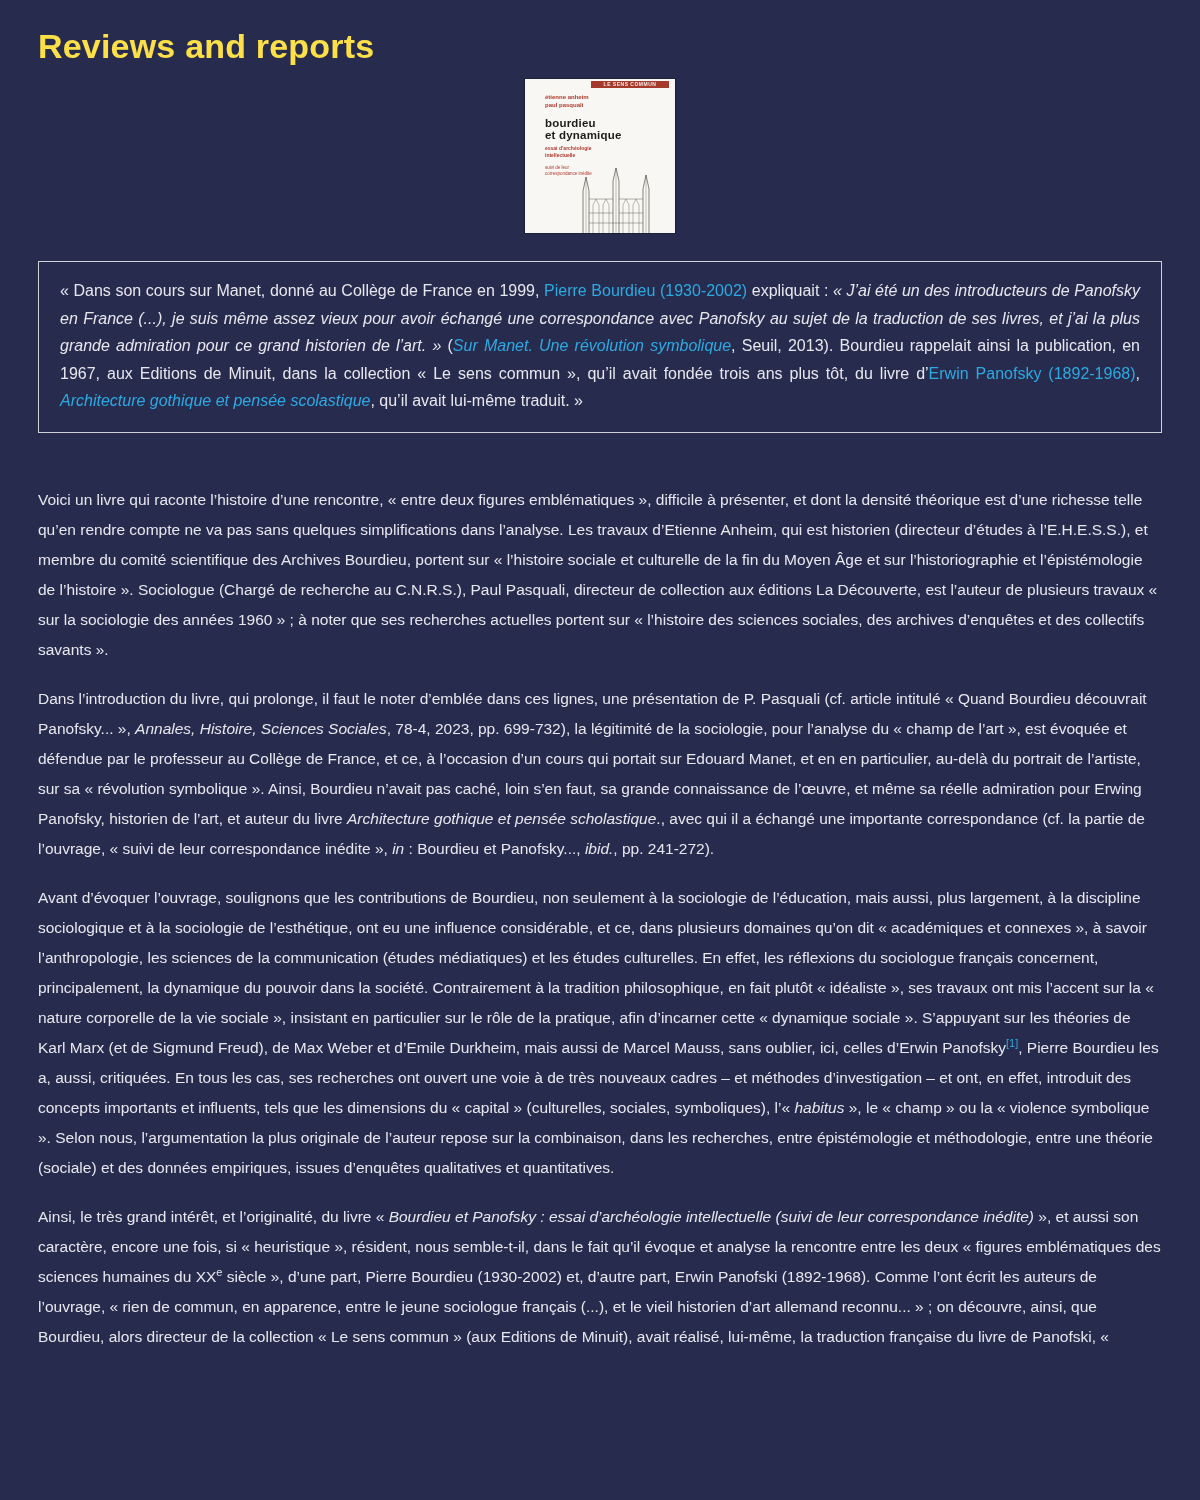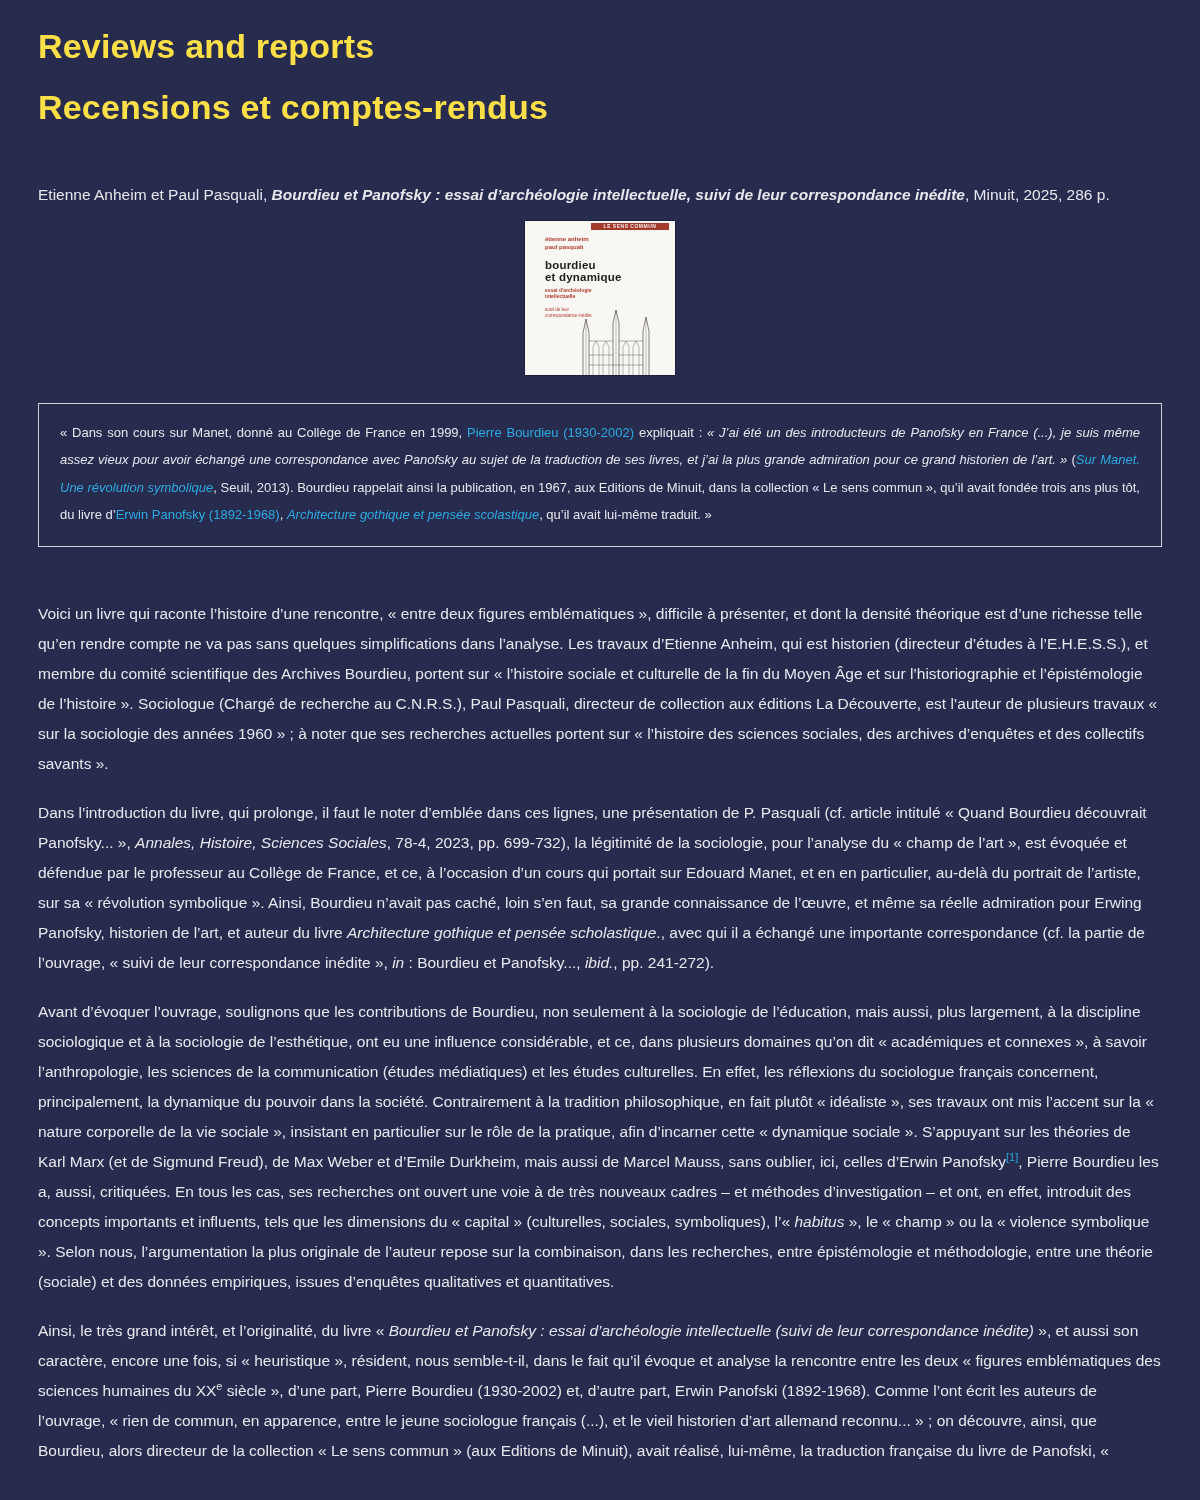--- a/index.html
+++ b/index.html
@@ -75,21 +75,21 @@
   .cover-art {
     position: absolute;
     bottom: 0; right: 10px;
     width: 96px; height: 68px;
   }
 
   blockquote.quote {
     margin-top: 28px;
     border: 1.5px solid #ced1da;
     padding: 15px 21px 17px 21px;
-    font-size: 13px;
+    font-size: 16px;
     line-height: 27.5px;
     text-align: justify;
   }
 
   .body-text {
     margin-top: 52px;
     font-size: 15.5px;
     line-height: 30px;
   }
   .body-text p { margin-bottom: 19px; text-align: left; }
@@ -104,24 +104,22 @@
     vertical-align: super;
     line-height: 0;
   }
 </style>
 </head>
 <body>
 
 <div class="content">
 
   <h1 class="page-title">Reviews and reports</h1>
-  <h1 class="page-title second">Recensions et comptes-rendus</h1>
 
 
-  <p class="citation"><span class="rt-plain">Etienne Anheim et Paul Pasquali, </span><span class="rt-bold-italic">Bourdieu et Panofsky : essai d’archéologie intellectuelle, suivi de leur correspondance inédite</span><span class="rt-plain">, Minuit, 2025, 286 p.</span></p>
 
   <div class="cover-wrap">
     <div class="book-cover">
       <div class="cover-band">LE SENS COMMUN</div>
       <div class="cover-text">
         <div class="cover-authors">
           <div>étienne anheim</div>
           <div>paul pasquali</div>
         </div>
         <div class="cover-title">

